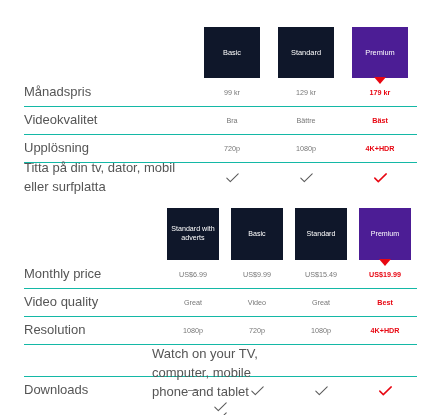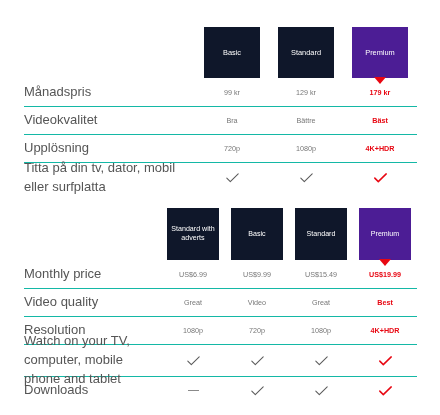--- a/index.html
+++ b/index.html
@@ -138,21 +138,21 @@
 
   #table-bottom .plan-box {
     width: 52px;
     height: 52px;
     font-size: 7.1px;
   }
 
   #table-bottom .row         { height: 28px; }
   #table-bottom .row-label   { width: 137px; }
   #table-bottom .row-value   { width: 64px; }
-  #table-bottom .row.tall    { height: 32px; }
+  #table-bottom .row.tall    { height: 32px; flex-direction: column; }
 </style>
 </head>
 <body>
 
 <div class="page">
   <div class="ptable" id="table-top">
       <div class="head-row">
         <div class="head-label-cell"></div>
         <div class="plan-cell">
           <div class="plan-box">

